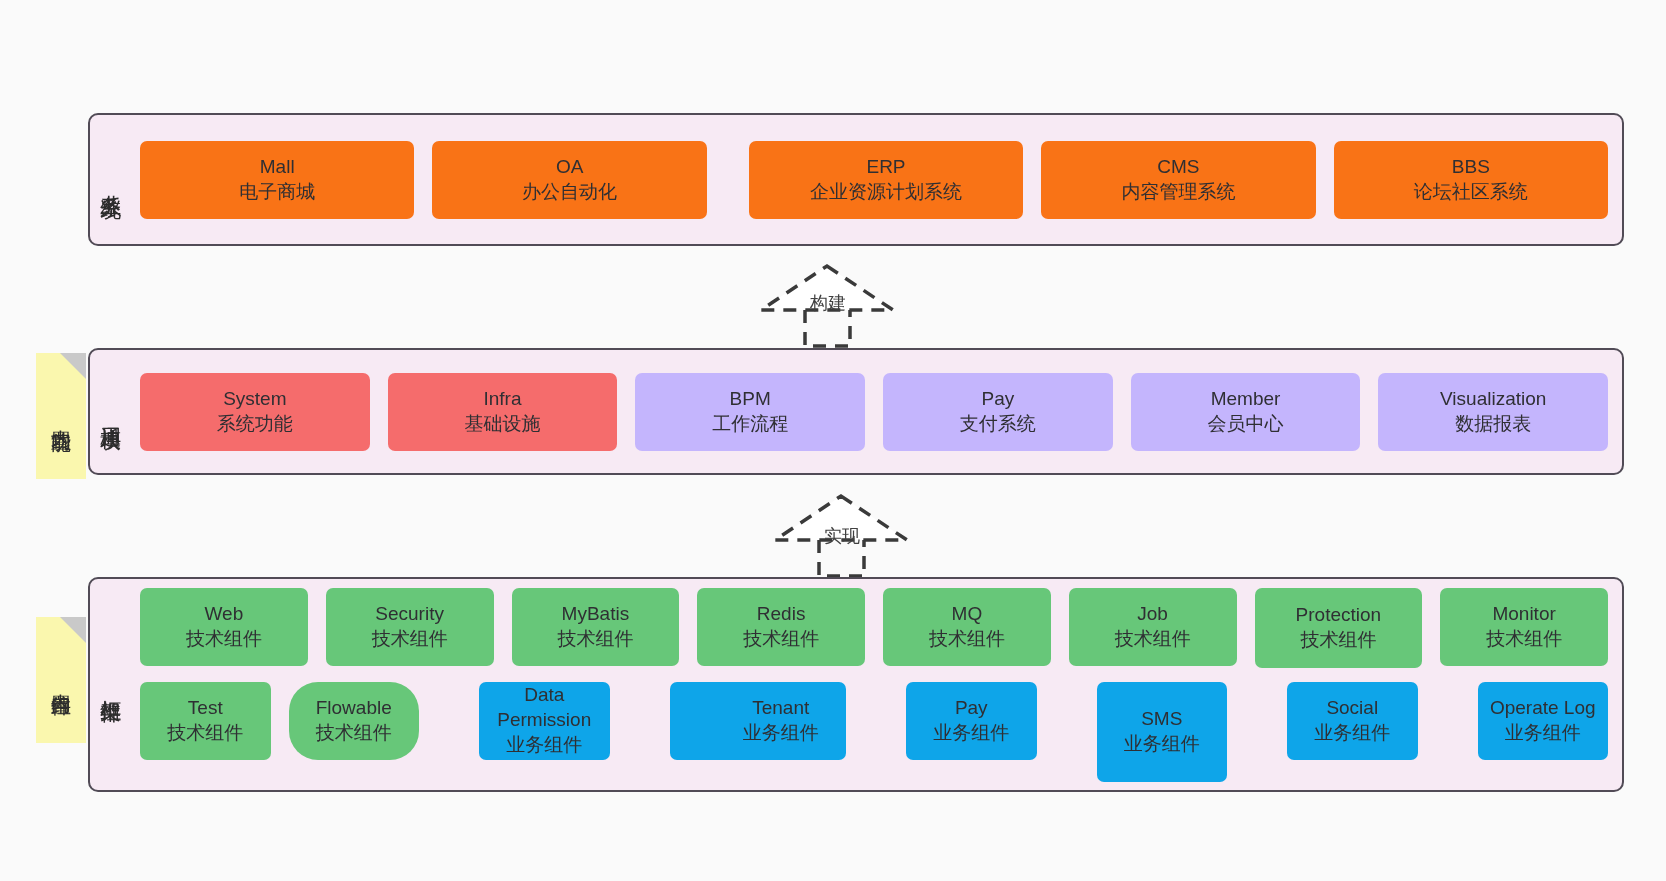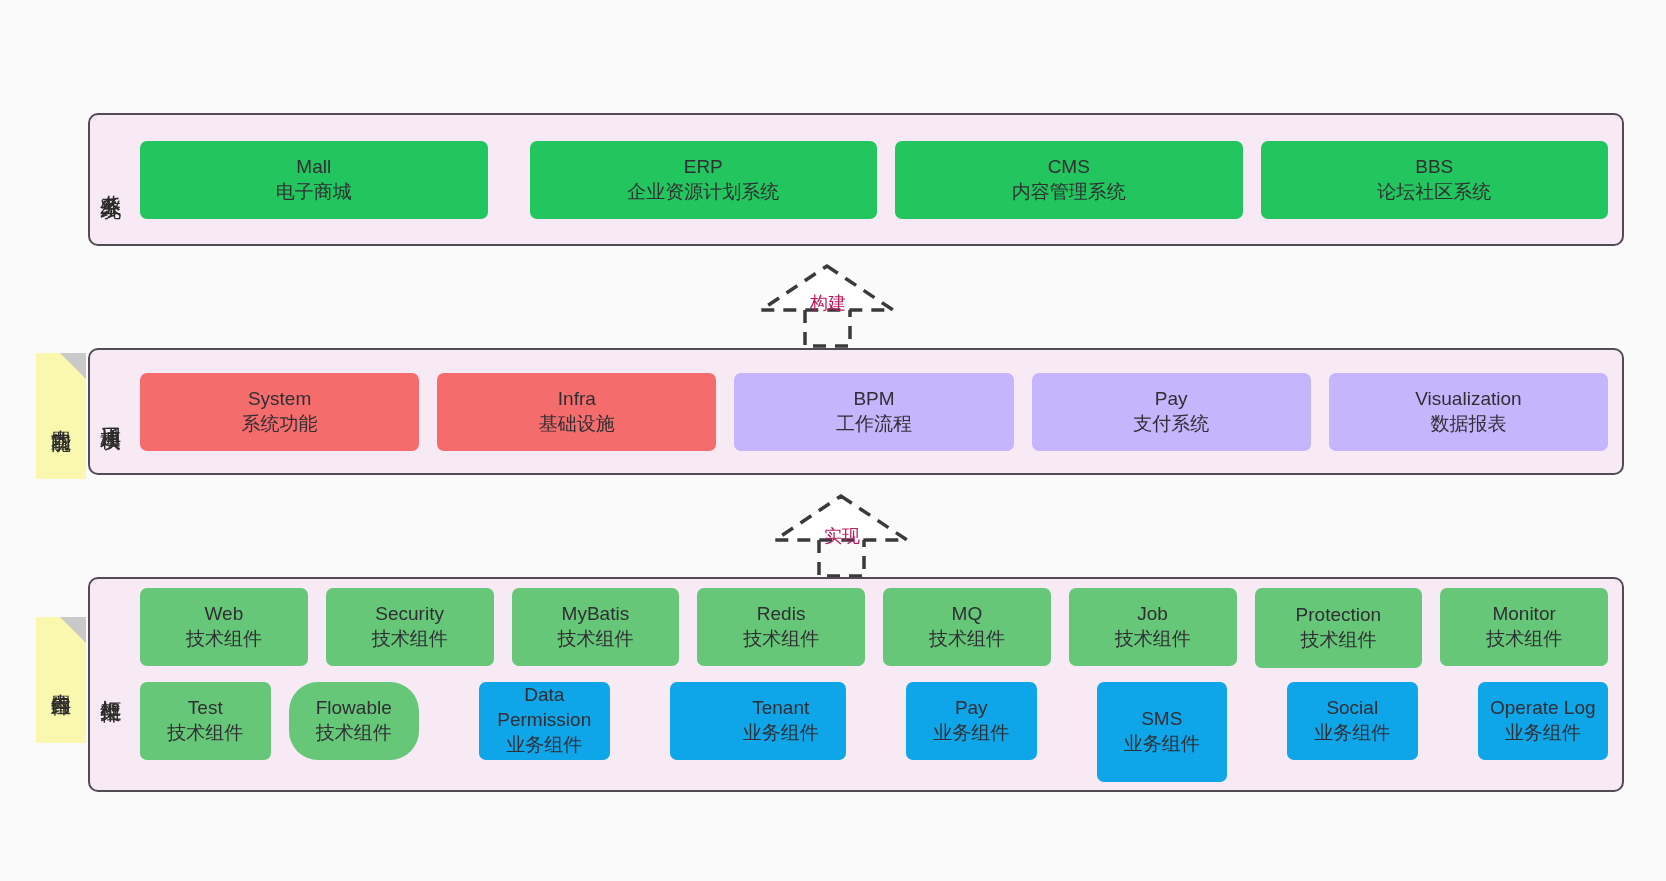--- a/index.html
+++ b/index.html
@@ -66,21 +66,21 @@
     color: #2F2F33;
     font-size: 19px;
     line-height: 1.30;
     padding: 4px 2px;
     box-sizing: border-box;
   }
   .card .t1 { display: block; white-space: normal; }
   .card .t2 { display: block; white-space: nowrap; }
 
   
-  .c-blue        { background: #22c55e; }
+  .c-blue        { background: #f97316; }
   .c-red         { background: #F56C6C; }
   .c-pink        { background: #c4b5fd; }
   .c-green       { background: #67C779; }
   .c-lightgreen  { background: #0ea5e9; margin-left: 42px; }
 
   
   .sticky {
     position: absolute;
     background: #FAF7AE;
     box-sizing: border-box;
@@ -106,36 +106,40 @@
   }
 
   
   .uml-arrow {
     position: absolute;
     pointer-events: none;
   }
   .arrow-label {
     position: absolute;
     font-size: 18px;
-    color: #be185d;
+    color: #404040;
     background: transparent;
     white-space: nowrap;
     user-select: none;
   }
 </style>
 </head>
 <body>
 
 <div class="panel" id="panel-business" style="left:88px; top:113px; width:1536px; height:133px;">
   <div class="panel-label">业务系统</div>
   <div class="panel-body">
     <div class="row" id="business-row">
         <div class="card c-blue" style="height: 78px;">
           <span class="t1">Mall</span>
           <span class="t2">电子商城</span>
+        </div>
+        <div class="card c-blue" style="height: 78px;">
+          <span class="t1">OA</span>
+          <span class="t2">办公自动化</span>
         </div>
         <div class="card c-blue" style="height: 78px; margin-left: 24px;">
           <span class="t1">ERP</span>
           <span class="t2">企业资源计划系统</span>
         </div>
         <div class="card c-blue" style="height: 78px;">
           <span class="t1">CMS</span>
           <span class="t2">内容管理系统</span>
         </div>
         <div class="card c-blue" style="height: 78px;">
@@ -174,20 +178,24 @@
         </div>
         <div class="card c-pink" style="height: 78px;">
           <span class="t1">BPM</span>
           <span class="t2">工作流程</span>
         </div>
         <div class="card c-pink" style="height: 78px;">
           <span class="t1">Pay</span>
           <span class="t2">支付系统</span>
         </div>
         <div class="card c-pink" style="height: 78px;">
+          <span class="t1">Member</span>
+          <span class="t2">会员中心</span>
+        </div>
+        <div class="card c-pink" style="height: 78px;">
           <span class="t1">Visualization</span>
           <span class="t2">数据报表</span>
         </div>
       </div>
   </div>
 </div>
 
 <div class="uml-arrow" style="left:766px; top:488px; width:152px; height:90px;">
   <svg width="152" height="90" viewBox="0 0 152 90">
     <polygon points="75,8 141,52 9,52" fill="#FFFFFF" stroke="#3A3A3A" stroke-width="3.5" stroke-dasharray="13,9" stroke-linejoin="miter"></polygon>

